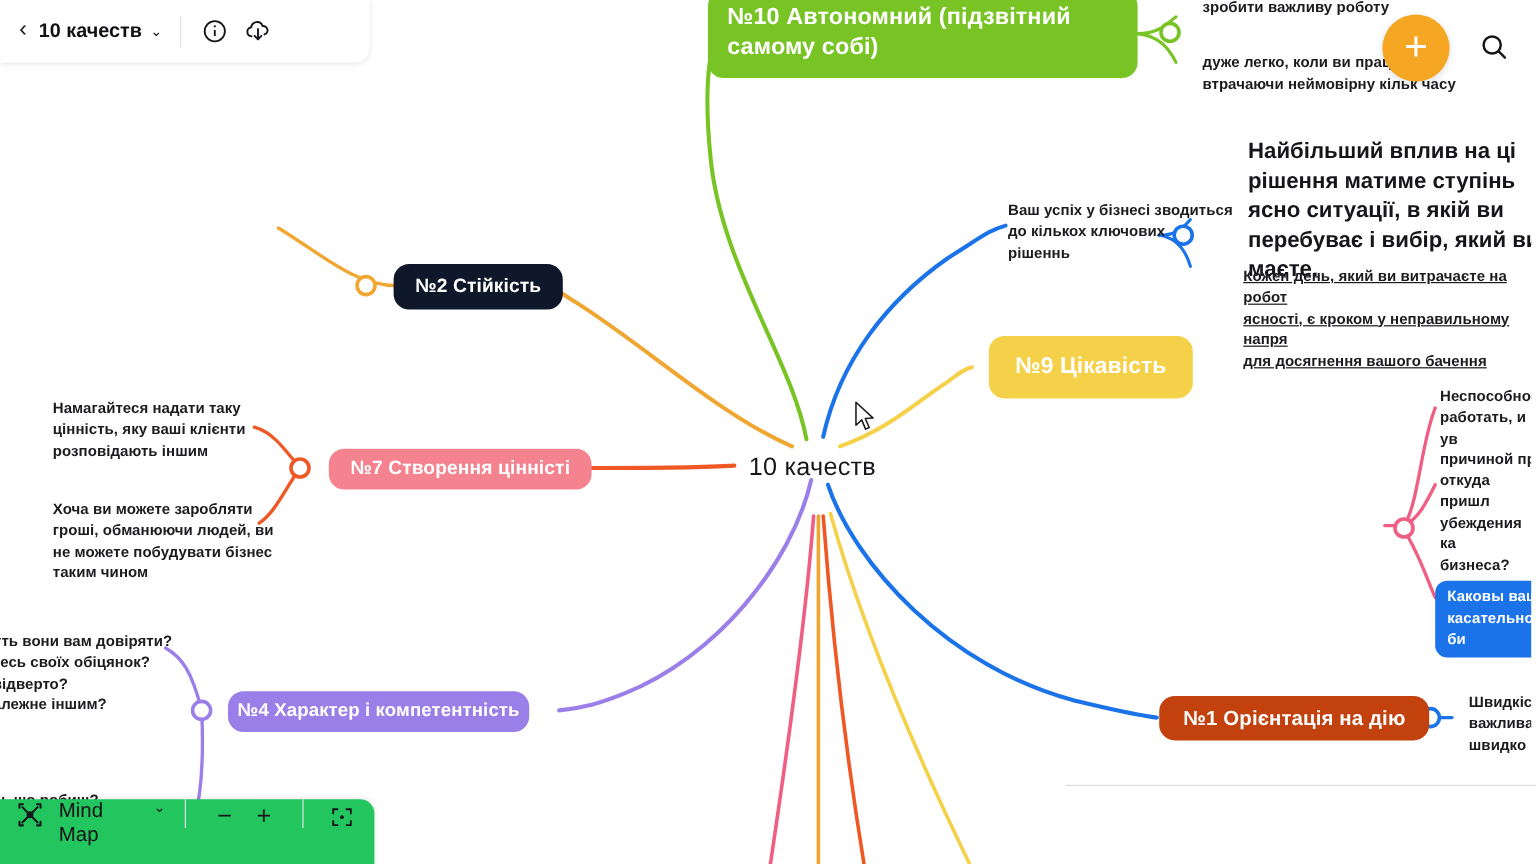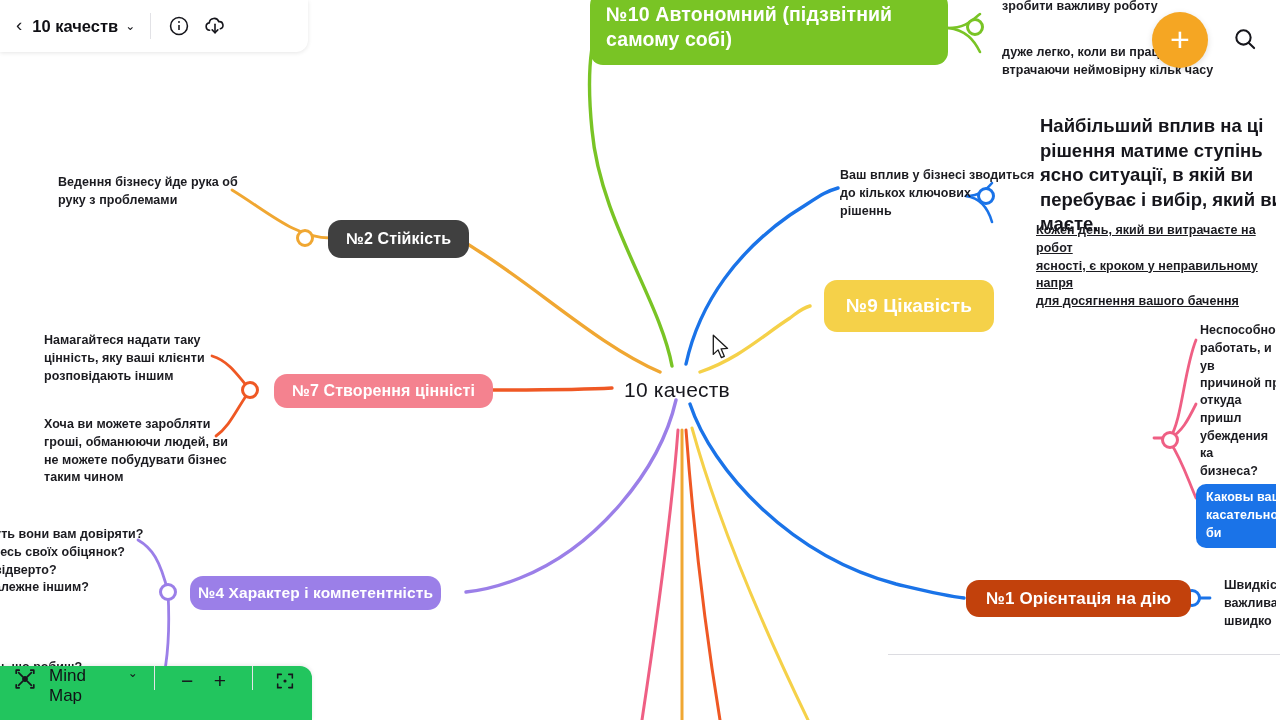--- a/index.html
+++ b/index.html
@@ -178,49 +178,47 @@
       <path d="M692,428 C712,500 750,600 808,720" stroke="#f5d149" stroke-width="3"></path>
     </g>
   </svg>
 
   <div id="root-node">10 качеств</div>
 
   <div class="node wrap" style="left:590px; top:-8px; width:358px; padding:10px 16px 12px; background:#79c425; font-size:19.5px; line-height:1.3;">№10 Автономний (підзвітний самому собі)</div>
 
   <div class="node" style="left:824px; top:280px; height:52px; padding:0 22px; background:#f5d149; font-size:19px; color:#fff;">№9 Цікавість</div>
 
-  <div class="node" style="left:328px; top:220px; height:38px; padding:0 18px; background:#404040; font-size:16px;">№2 Стійкість</div>
+  <div class="node" style="left:328px; top:220px; height:38px; padding:0 18px; background:#0f172a; font-size:16px;">№2 Стійкість</div>
 
   <div class="node" style="left:274px; top:374px; height:34px; padding:0 18px; background:#f4828f; font-size:16px;">№7 Створення цінністі</div>
 
   <div class="node" style="left:190px; top:576px; height:34px; padding:0 8px; background:#9b7fe8; font-size:15.5px;">№4 Характер і компетентність</div>
 
   <div class="node" style="left:966px; top:580px; height:37px; padding:0 20px; background:#c2410c; font-size:17px;">№1 Орієнтація на дію</div>
 
 
   <div class="node wrap" style="left:1196px; top:484px; width:108px; padding:5px 10px 6px; background:#1a73e8; font-size:12.5px; line-height:1.42; white-space:pre-line; border-radius:10px;">Каковы ваши
 касательно би</div>
 
   <div class="leaf" style="left:1002px; top:-2px; white-space:pre-line;">зробити важливу роботу</div>
 
   <div class="leaf" style="left:1002px; top:44px; white-space:pre-line;">дуже легко, коли ви працю       аб
 втрачаючи неймовірну кільк       часу</div>
 
-  <div class="leaf" style="left:840px; top:167px; white-space:pre-line;">Ваш вплив у бізнесі зводиться
+  <div class="leaf" style="left:840px; top:167px; white-space:pre-line;">Ваш успіх у бізнесі зводиться
 до кількох ключових
 рішеннь</div>
 
   <div class="leaf big" style="left:1040px; top:114px; width:250px;">Найбільший вплив на ці рішення матиме ступінь ясно ситуації, в якій ви перебуває і вибір, який ви маєте.</div>
 
   <div class="leaf" style="left:1036px; top:222px; white-space:pre-line;text-decoration:underline;">Кожен день, який ви витрачаєте на робот
 ясності, є кроком у неправильному напря
 для досягнення вашого бачення</div>
 
-  <div class="leaf" style="left:58px; top:174px; white-space:pre-line;">Ведення бізнесу йде рука об
-руку з проблемами</div>
 
   <div class="leaf" style="left:44px; top:416px; white-space:pre-line;">Хоча ви можете заробляти
 гроші, обманюючи людей, ви
 не можете побудувати бізнес
 таким чином</div>
 
   <div class="leaf" style="left:44px; top:332px; white-space:pre-line;">Намагайтеся надати таку
 цінність, яку ваші клієнти
 розповідають іншим</div>
 

